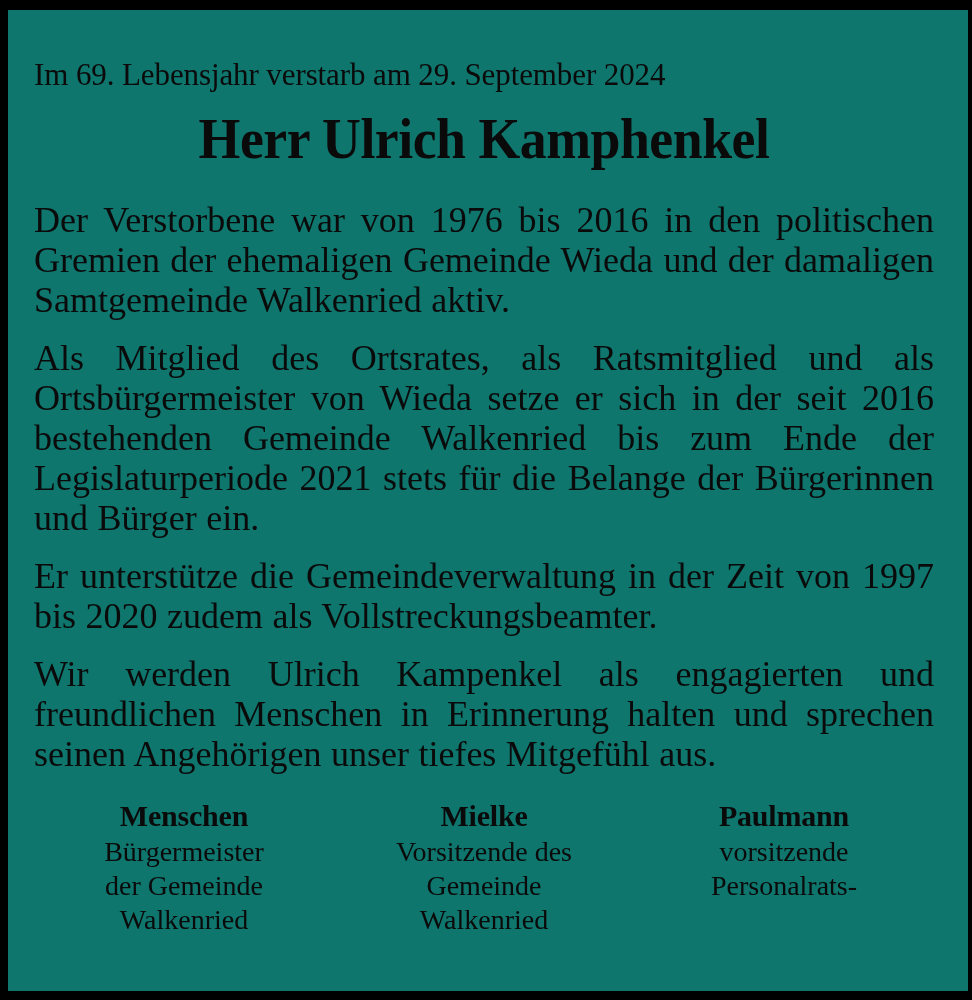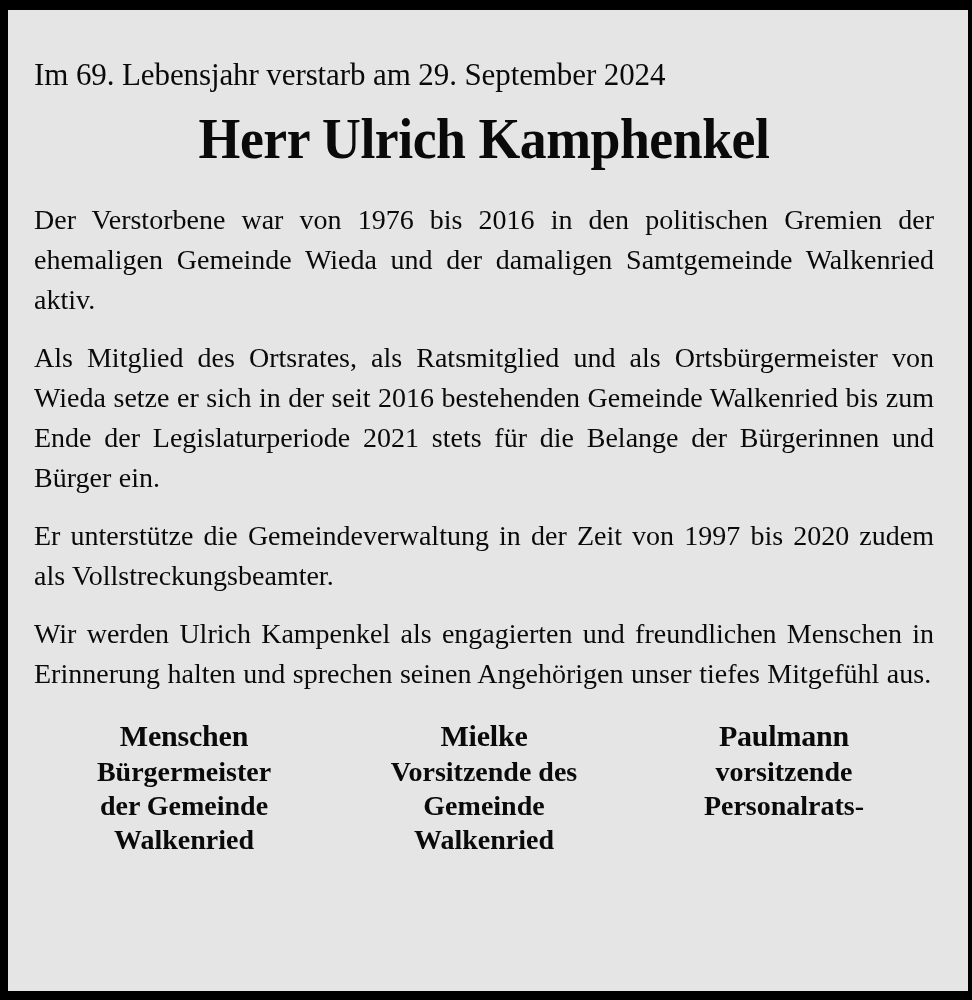--- a/index.html
+++ b/index.html
@@ -6,21 +6,21 @@
     margin: 0;
     padding: 0;
     background: #ffffff;
   }
 
   #notice {
     position: relative;
     width: 972px;
     height: 1000px;
     box-sizing: border-box;
-    background: #e5e5e5;
+    background: #0f766e;
     border-top: 10px solid #000000;
     border-left: 8px solid #000000;
     border-right: 4px solid #000000;
     border-bottom: 9px solid #000000;
     overflow: hidden;
     font-family: "Liberation Serif", "DejaVu Serif", serif;
     color: #0a0a0a;
     -webkit-font-smoothing: antialiased;
   }
 
@@ -56,21 +56,21 @@
     transform-origin: center center;
     white-space: nowrap;
   }
 
   
   .body-block {
     margin-top: 30px;
   }
 
   .para {
-    font-size: 28px;
+    font-size: 36px;
     line-height: 40px;
     text-align: justify;
     text-align-last: left;
     margin: 0 0 18px 0;
     padding: 0;
     hyphens: none;
     word-spacing: 0.5px;
   }
 
   .para:last-child {
@@ -94,21 +94,21 @@
     font-size: 30px;
     line-height: 36px;
     font-weight: 700;
     margin: 0 0 1px 0;
     letter-spacing: -0.2px;
   }
 
   .sig-role {
     font-size: 28px;
     line-height: 34px;
-    font-weight: 700;
+    font-weight: 400;
     margin: 0;
   }
 
   .sig-role-line {
     display: block;
   }
 </style>
 </head>
 <body>
 

